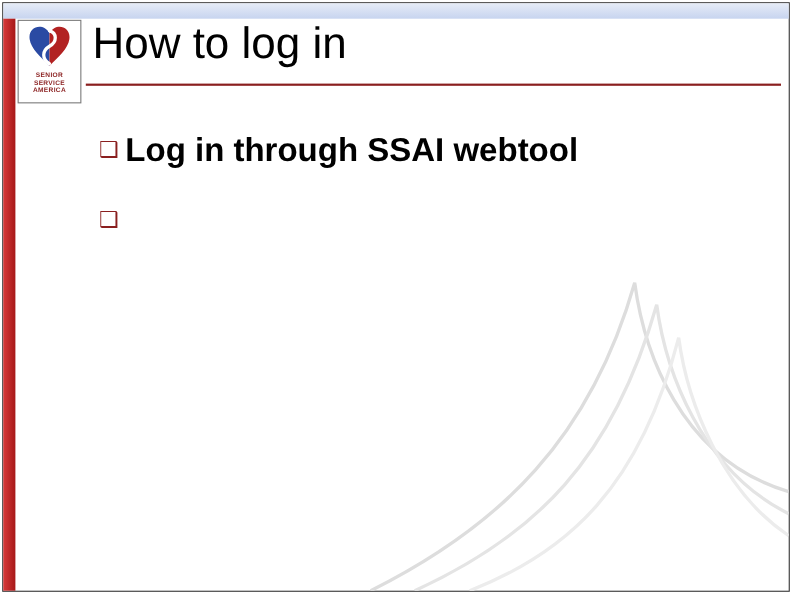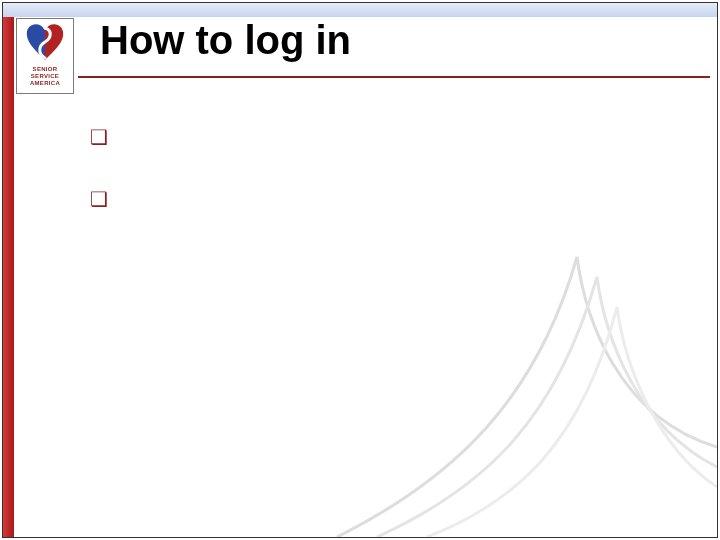--- a/index.html
+++ b/index.html
@@ -70,23 +70,23 @@
     color: #8a1f1f;
     letter-spacing: 0.3px;
     font-weight: bold;
     margin-top: 2px;
   }
 
   
   .title {
     position: absolute;
     top: 18px;
-    left: 100px;
+    left: 84px;
     font-size: 40px;
-    font-weight: bold;
+    font-weight: normal;
     color: #000000;
   }
 
   
   .hline {
     position: absolute;
     top: 76px;
     left: 78px;
     right: 10px;
     height: 2px;
@@ -152,20 +152,21 @@
     <div>AMERICA</div>
   </div>
 </div>
 
 <div class="title">How to log in</div>
 <div class="hline"></div>
 
 <div class="bullets">
   <div class="bullet-row">
     <span class="bullet-marker">❑</span>
+    <span>Log in through SSAI webtool</span>
   </div>
   <div class="bullet-row">
     <span class="bullet-marker">❑</span>
   </div>
 </div>
 
 <svg class="swoosh" viewBox="0 0 400 320">
   <path d="M20 320 C 140 260, 220 180, 260 40 C 268 100, 300 200, 400 230" fill="none" stroke="#dddddd" stroke-width="3"></path>
   <path d="M60 320 C 170 270, 240 200, 280 60 C 288 120, 320 210, 400 250" fill="none" stroke="#e4e4e4" stroke-width="3"></path>
   <path d="M110 320 C 200 285, 265 225, 300 90 C 308 150, 340 230, 400 270" fill="none" stroke="#ececec" stroke-width="3"></path>

